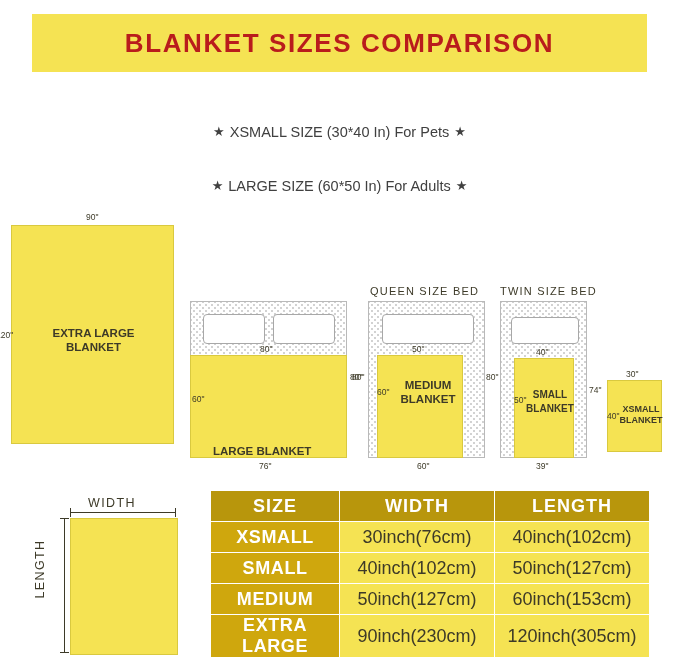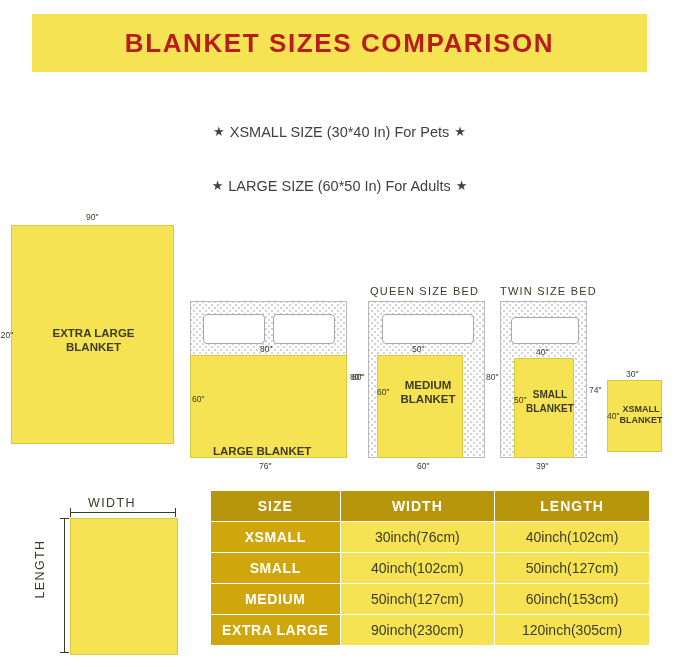--- a/index.html
+++ b/index.html
@@ -180,21 +180,21 @@
   .size-table {
     position: absolute;
     left: 210px;
     top: 490px;
     width: 440px;
     border-collapse: collapse;
   }
   .size-table th,
   .size-table td {
     border: 1px solid #ffffff;
-    font-size: 14px;
+    font-size: 18px;
     text-align: center;
     height: 30px;
     padding: 0;
     color: #3d3a28;
     font-weight: normal;
   }
   .size-table th {
     background: #b8960c;
     color: #ffffff;
     font-weight: bold;

